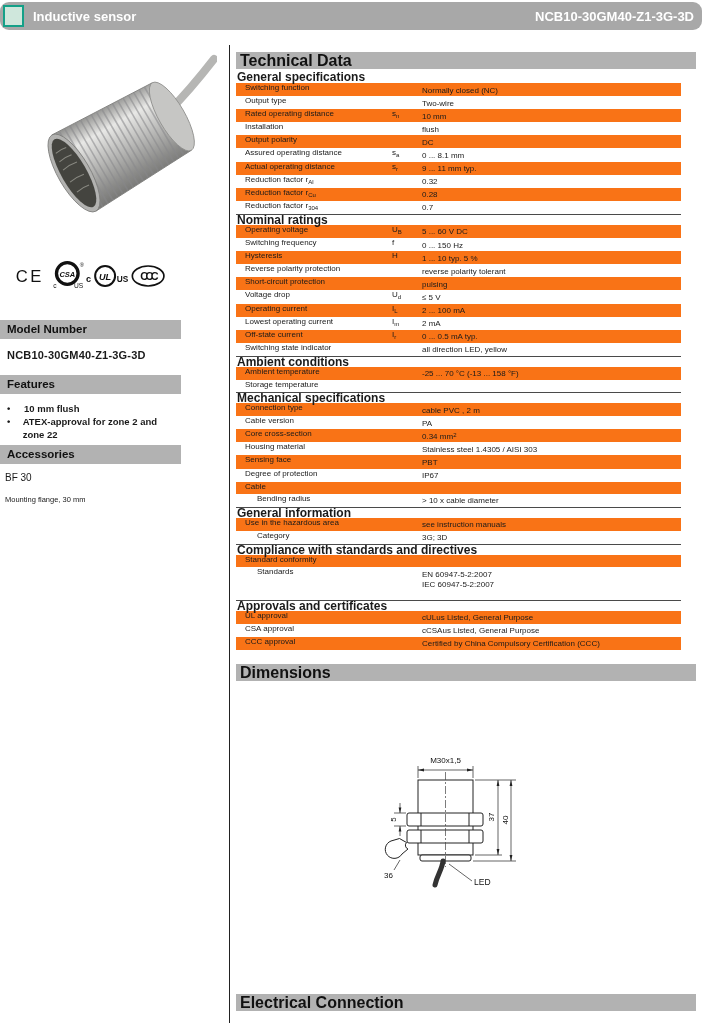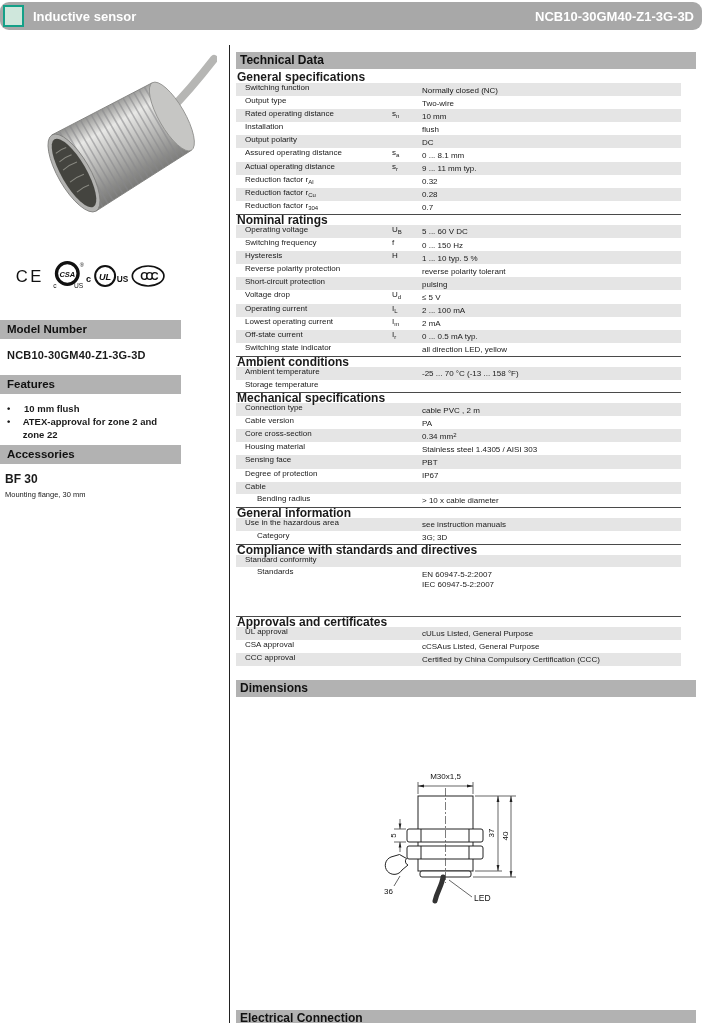--- a/index.html
+++ b/index.html
@@ -17,35 +17,35 @@
 
   
   .left-col { position:absolute; left:0; top:45px; width:181px; }
   .photo-wrap { margin:6px 10px 0 12px; }
   .logos { display:flex; align-items:center; justify-content:space-between; margin:26px 14px 0 14px; height:46px; }
   .side-bar { background:#b2b2b2; height:19px; line-height:19px; font-weight:bold; font-size:11.5px; padding-left:7px; color:#111; }
   .model-value { margin:10px 0 0 7px; font-weight:bold; font-size:11px; letter-spacing:.2px; }
   .features-list { margin-top:8px; list-style:none; }
   .features-list li { display:flex; font-weight:bold; font-size:9.5px; line-height:13px; padding-left:7px; }
   .features-list li .dot { width:17px; }
-  .acc-name { margin:8px 0 4px 5px; font-weight:bold; font-size:12px; }
+  .acc-name { margin:8px 0 12px 5px; font-weight:normal; font-size:10px; }
   .acc-desc { margin:1px 0 0 5px; font-size:7.5px; }
   .mt14 { margin-top:14px; }
   .mt15 { margin-top:4px; }
   .mt20 { margin-top:21px; }
 
   
   .right-col { position:absolute; left:236px; top:52px; width:460px; }
-  .bar { background:#b2b2b2; height:17px; line-height:17px; font-weight:bold; font-size:12px; padding-left:4px; color:#111; }
+  .bar { background:#b2b2b2; height:17px; line-height:17px; font-weight:bold; font-size:16px; padding-left:4px; color:#111; }
   .t-table { width:445px; margin-top:3px; }
   .sec-header { font-weight:bold; font-size:12px; height:11px; line-height:11px; border-top:1px solid #4a4a4a; padding-left:1px; }
   .sec-header.first { border-top:none; }
-  .sec-header.gap-top { margin-top:25px; }
+  .sec-header.gap-top { margin-top:9px; }
   .t-row { display:flex; min-height:10.6px; font-size:8px; line-height:10.6px; }
-  .t-row.stripe { background:#e5e5e5; }
+  .t-row.stripe { background:#f97316; }
   .t-row .label { width:156px; padding-left:9px; }
   .t-row.ind2 .label { padding-left:21px; }
   .t-row .sym { width:30px; }
   .t-row .val { flex:1; }
   .t-row sub { font-size:6px; vertical-align:-1.5px; }
   .t-row sup { font-size:6px; vertical-align:2.5px; }
   .v2 { display:block; }
   .v2:empty { display:none; }
 
   .dims-bar { margin-top:14px; }

